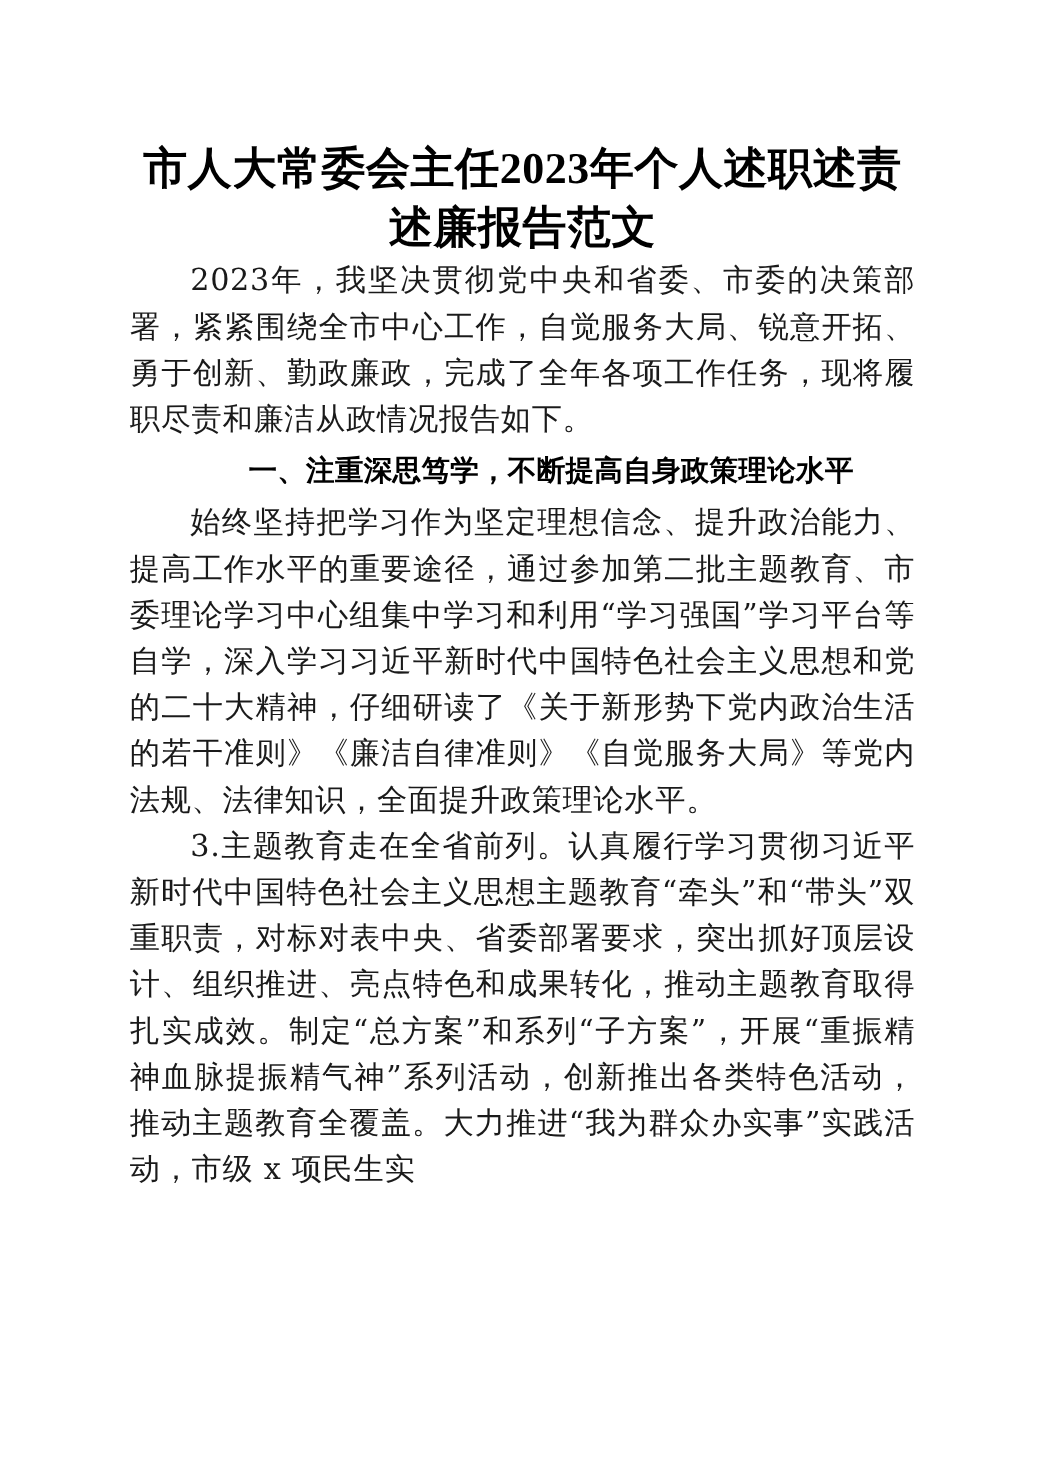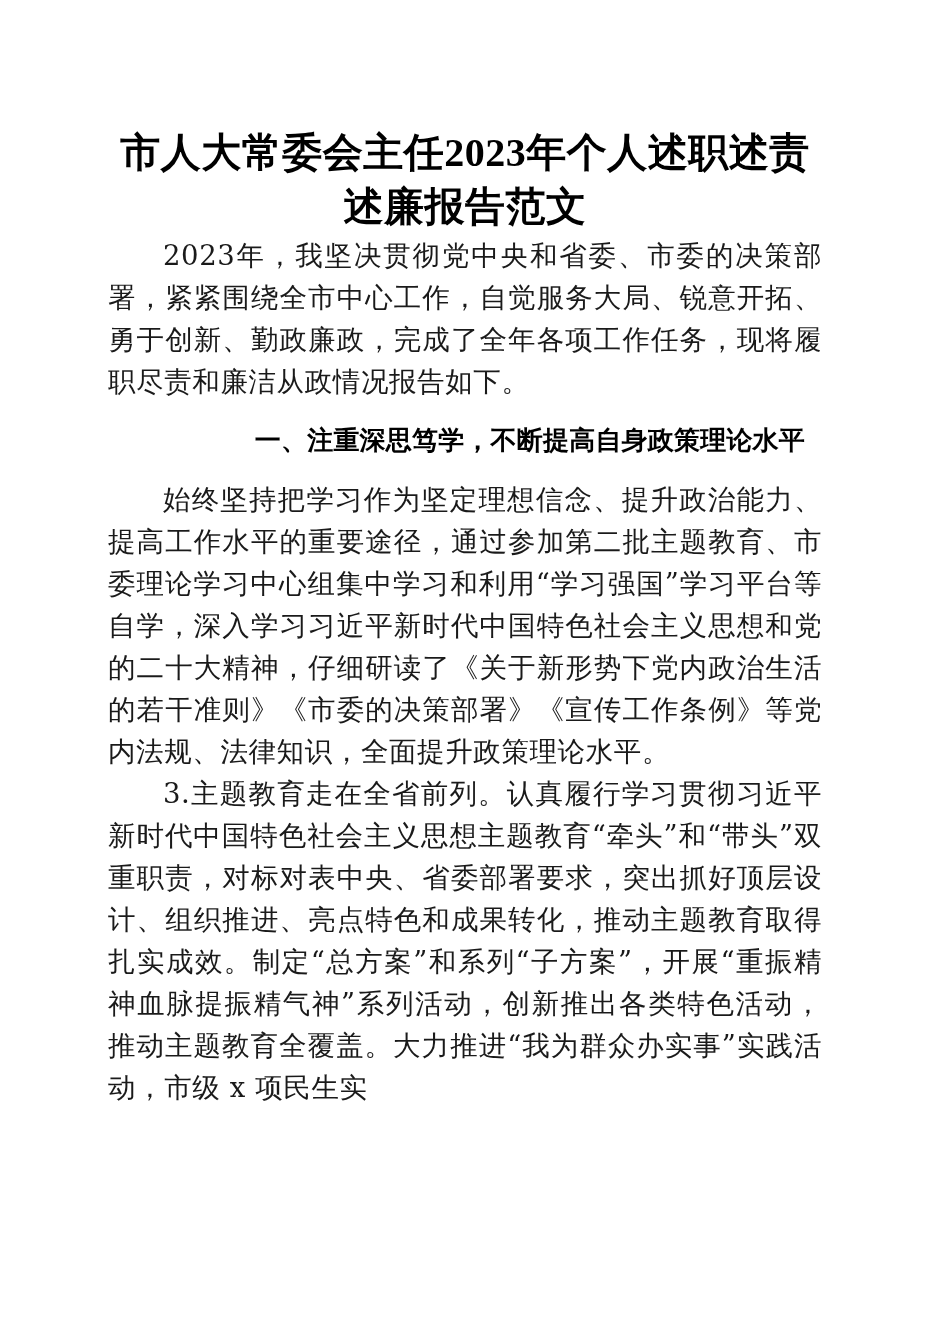--- a/index.html
+++ b/index.html
@@ -19,21 +19,21 @@
   .page {
     position: relative;
     width: 950px;
     height: 1344px;
     background: #ffffff;
     box-sizing: border-box;
   }
 
   .content {
     position: absolute;
-    left: 108px;
+    left: 118px;
     top: 0;
     width: 714px;
   }
 
   
   .doc-title {
     margin: 0;
     padding-top: 126px;
     font-family: "Liberation Serif", "DejaVu Serif", serif;
     font-weight: bold;
@@ -55,42 +55,42 @@
     text-indent: 2em;
     color: #1a1a1a;
     letter-spacing: 0.6px;
   }
 
   .para.first-body {
   }
 
   
   .section-heading {
-    margin: 17px;
+    margin: 5px;
     font-family: "DejaVu Sans", "Liberation Sans", sans-serif;
     font-weight: bold;
     font-size: 26px;
     line-height: 42px;
     text-indent: 2em;
-    text-align: right;
+    text-align: center;
     color: #000000;
     letter-spacing: 0.2px;
   }
 </style>
 </head>
 <body>
 
 <div class="page">
   <div class="content">
 
     <h1 class="doc-title">市人大常委会主任2023年个人述职述责述廉报告范文</h1>
 
     <p class="para first-body">2023年，我坚决贯彻党中央和省委、市委的决策部署，紧紧围绕全市中心工作，自觉服务大局、锐意开拓、勇于创新、勤政廉政，完成了全年各项工作任务，现将履职尽责和廉洁从政情况报告如下。</p>
 
     <h2 class="section-heading">一、注重深思笃学，不断提高自身政策理论水平</h2>
 
-    <p class="para">始终坚持把学习作为坚定理想信念、提升政治能力、提高工作水平的重要途径，通过参加第二批主题教育、市委理论学习中心组集中学习和利用“学习强国”学习平台等自学，深入学习习近平新时代中国特色社会主义思想和党的二十大精神，仔细研读了《关于新形势下党内政治生活的若干准则》《市委的决策部署》《宣传工作条例》等党内法规、法律知识，全面提升政策理论水平。</p>
+    <p class="para">始终坚持把学习作为坚定理想信念、提升政治能力、提高工作水平的重要途径，通过参加第二批主题教育、市委理论学习中心组集中学习和利用“学习强国”学习平台等自学，深入学习习近平新时代中国特色社会主义思想和党的二十大精神，仔细研读了《关于新形势下党内政治生活的若干准则》《廉洁自律准则》《自觉服务大局》等党内法规、法律知识，全面提升政策理论水平。</p>
 
 
     <p class="para">3.主题教育走在全省前列。认真履行学习贯彻习近平新时代中国特色社会主义思想主题教育“牵头”和“带头”双重职责，对标对表中央、省委部署要求，突出抓好顶层设计、组织推进、亮点特色和成果转化，推动主题教育取得扎实成效。制定“总方案”和系列“子方案”，开展“重振精神血脉提振精气神”系列活动，创新推出各类特色活动，推动主题教育全覆盖。大力推进“我为群众办实事”实践活动，市级 x 项民生实</p>
 
   </div>
 </div>
 
 </body></html>

